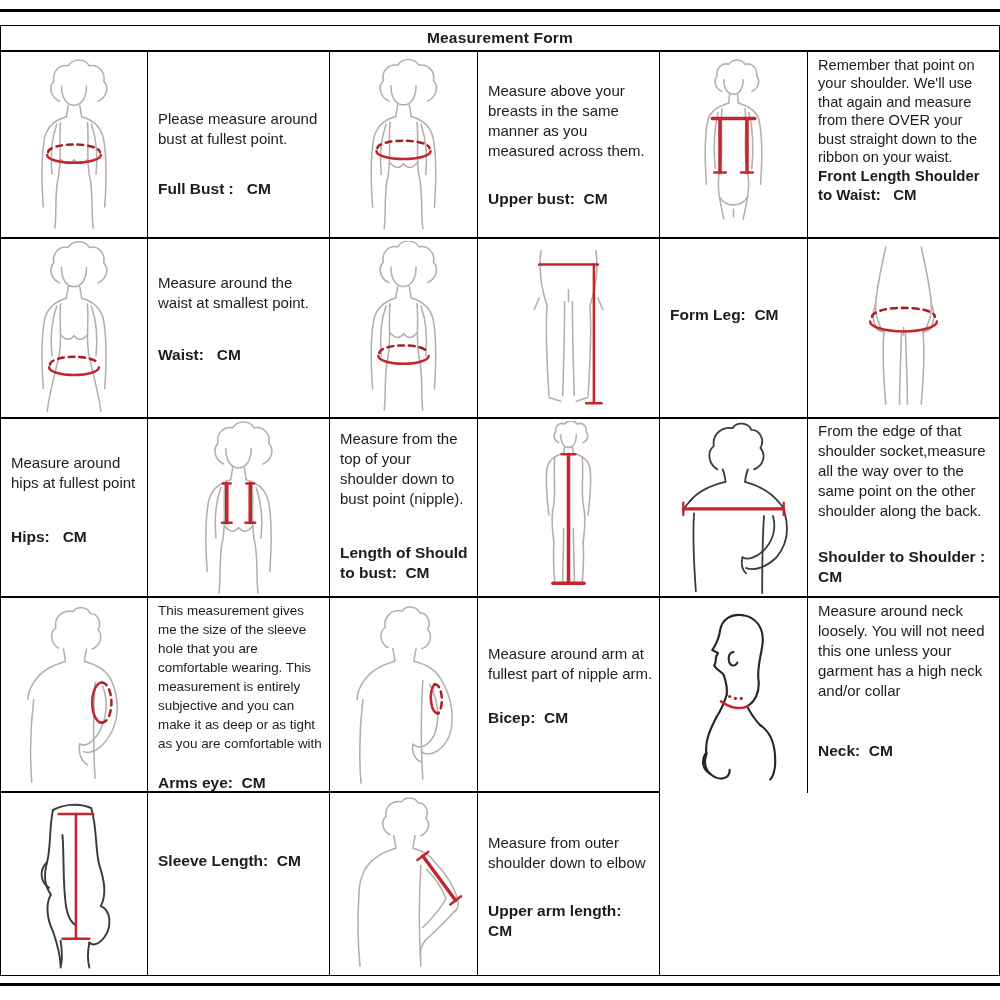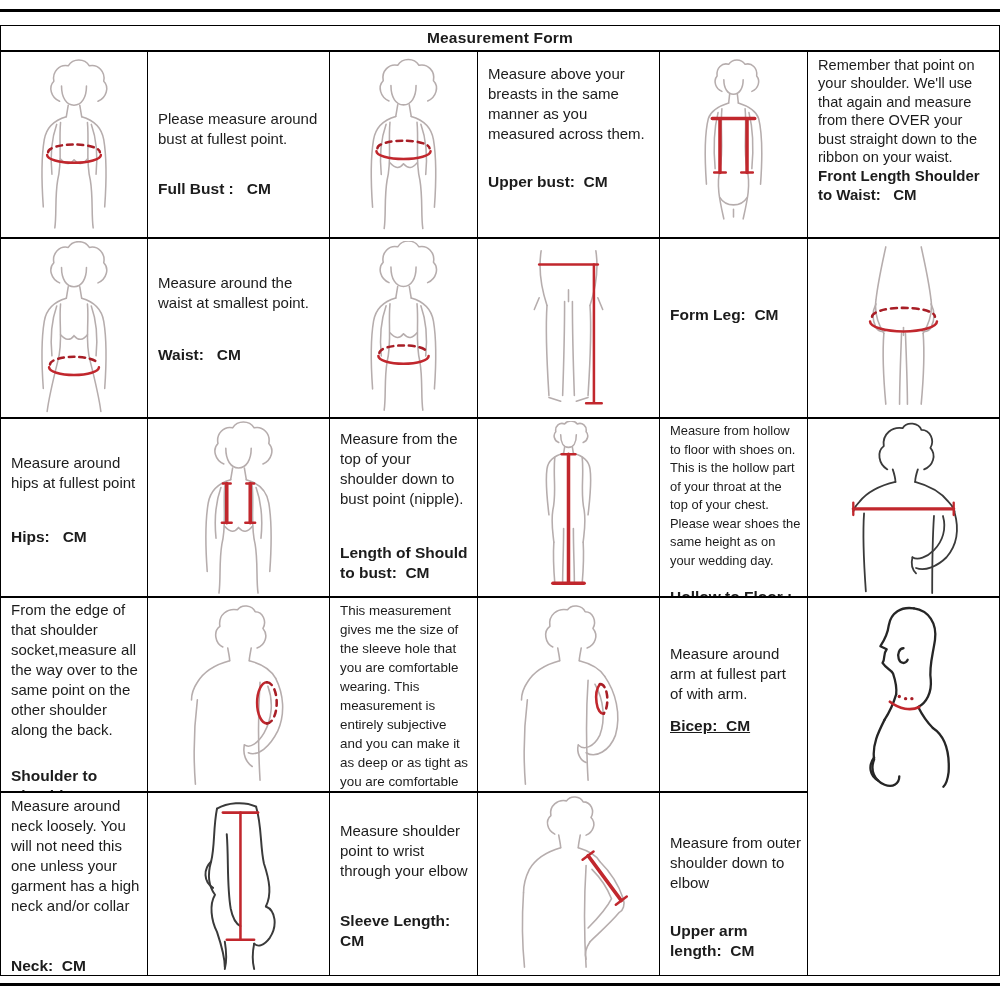--- a/index.html
+++ b/index.html
@@ -14,32 +14,32 @@
   .cell{border-right:1px solid #000;border-bottom:2px solid #000;box-sizing:border-box;overflow:hidden;background:#fff;}
   .cell:nth-child(6n){border-right:none;}
   .grid .cell:nth-last-child(-n+6){border-bottom:none;}
   .fig{padding:2px;}
   .fig svg{display:block;width:100%;height:100%;}
   .txt{padding:6px 6px 0 10px;font-size:15px;line-height:1.33;}
   .desc{margin:0;}
   .lbl{margin:0;font-weight:bold;font-size:15.5px;white-space:pre-wrap;}
   
   .c-r1c2{padding-top:57px;}  .c-r1c2 .lbl{margin-top:30px;}
-  .c-r1c4{padding-top:12px;}  .c-r1c4 .lbl{margin-top:28px;}
+  .c-r1c4{padding-top:29px;}  .c-r1c4 .lbl{margin-top:28px;}
   .c-r1c6{padding-top:4px;font-size:14.6px;line-height:1.26;} .c-r1c6 .lbl{margin-top:1px;font-size:15px;}
   .c-r2c2{padding-top:34px;}  .c-r2c2 .lbl{margin-top:32px;}
   .c-r2c4{padding-top:10px;}  .c-r2c4 .lbl{margin-top:32px;}
   .c-r2c6{padding-top:34px;}  .c-r2c6 .lbl{margin-top:32px;}
   .c-r3c2{padding-top:34px;}  .c-r3c2 .lbl{margin-top:34px;}
   .c-r3c4{padding-top:10px;}  .c-r3c4 .lbl{margin-top:34px;}
   .c-r3c6{padding-top:3px;}   .c-r3c6 .desc{font-size:12.9px;line-height:1.44;}
   .c-r3c6 .lbl{margin-top:16px;font-size:15.5px;}
   .c-r4c2{padding-top:2px;}   .c-r4c2 .lbl{margin-top:26px;}
   .c-r4c4{padding-top:3px;}   .c-r4c4 .desc{font-size:13.4px;line-height:1.42;} .c-r4c4 .lbl{margin-top:20px;}
-  .c-r4c6{padding-top:46px;}  .c-r4c6 .lbl{margin-top:12px;text-decoration:underline;}
+  .c-r4c6{padding-top:46px;}  .c-r4c6 .lbl{margin-top:24px;}
   .c-r5c2{padding-top:3px;}   .c-r5c2 .lbl{margin-top:40px;}
   .c-r5c4{padding-top:28px;}  .c-r5c4 .lbl{margin-top:30px;}
   .c-r5c6{padding-top:40px;}  .c-r5c6 .lbl{margin-top:28px;}
   
   .sk{fill:none;stroke:#b6adad;stroke-width:1.6;stroke-linecap:round;stroke-linejoin:round;}
   .skd{fill:none;stroke:#3a3a3a;stroke-width:2;stroke-linecap:round;stroke-linejoin:round;}
   .skk{fill:none;stroke:#262626;stroke-width:2.2;stroke-linecap:round;stroke-linejoin:round;}
   .rd{fill:none;stroke:#c1272d;stroke-width:2.6;stroke-linecap:round;}
   .rdw{stroke-width:3.6;}
   .dash{stroke-dasharray:6 5;stroke:#a81e26;}
@@ -207,24 +207,20 @@
         <path class="sk" d="M79,33 C90,36 95,41 96,49 C98,63 96,79 94,96"></path>
         <path class="sk" d="M60,37 C58,57 62,73 58,91 C56,104 58,114 59,124"></path>
         <path class="sk" d="M88,37 C90,57 86,73 90,91 C92,104 90,114 89,124"></path>
         <path class="sk" d="M59,124 C58,140 59,154 60,166 M69,110 C69,132 68,150 68,166"></path>
         <path class="sk" d="M89,124 C90,140 89,154 88,166 M79,110 C79,132 80,150 80,166"></path>
         <path class="rd rdw" d="M74,34 L74,164"></path>
         <path class="rd" d="M67,34 L81,34"></path>
         <path class="rd rdw" d="M58,166 L90,166"></path>
       </svg>
     </div>
-    <div class="cell txt c-r3c6">
-      <p class="desc">Measure from hollow to floor with shoes on. This is the hollow part of your throat at the top of your chest. Please wear shoes the same height as on your wedding day.</p>
-      <p class="lbl">Hollow to Floor :  CM</p>
-    </div>
 
     <div class="cell fig">
       <svg viewBox="0 0 148 193">
         <path class="skd" d="M56,54 C46,48 44,34 52,28 C50,14 62,6 73,8 C78,0 91,2 94,10 C104,10 109,22 104,30 C111,38 107,50 97,54"></path>
         <path class="skd" d="M62,54 C64,60 65,64 65,68 M90,54 C88,60 87,64 87,68"></path>
         <path class="skd" d="M65,68 C48,72 33,80 25,90 C21,94 19,97 18,101"></path>
         <path class="skd" d="M87,68 C102,72 116,80 124,90 C128,94 130,97 131,101"></path>
         <path class="skd" d="M30,103 C28,132 30,162 32,190"></path>
         <path class="skd" d="M131,102 C136,120 134,138 122,152 C112,162 98,168 88,164"></path>
         <path class="skd" d="M118,106 C122,120 118,134 108,144 C100,152 90,156 84,152"></path>
@@ -266,21 +262,21 @@
         <path class="sk" d="M32,102 C28,134 28,162 30,188"></path>
         <path class="sk" d="M111,78 C122,94 128,116 122,138 C116,154 102,162 92,156"></path>
         <path class="sk" d="M101,86 C110,102 112,122 106,138 C100,150 90,154 84,148"></path>
         <path class="sk" d="M84,148 C82,156 86,164 92,166"></path>
         <path class="sk" d="M94,82 C92,112 92,150 94,184"></path>
         <path class="rd" d="M106,86 A7,16 0 0 0 110,116"></path>
         <path class="rd dash" d="M106,86 A7,16 0 0 1 110,116"></path>
       </svg>
     </div>
     <div class="cell txt c-r4c6">
-      <p class="desc">Measure around arm at fullest part of with arm.</p>
+      <p class="desc">Measure around arm at fullest part of nipple arm.</p>
       <p class="lbl">Bicep:  CM</p>
     </div>
 
     <div class="cell fig">
       <svg viewBox="0 0 148 182">
         <path class="skk" d="M84,8 C72,6 62,12 60,24 C59,32 56,38 52,44 L58,47 C54,52 57,56 54,60 C58,66 62,66 64,70 C66,76 68,82 67,90"></path>
         <path class="skk" d="M84,8 C98,10 106,22 104,38 C102,52 98,64 100,76 C101,88 96,98 88,102"></path>
         <path class="skk" d="M74,46 a5,7 0 1 0 4,11"></path>
         <path class="skk" d="M67,90 C64,100 60,108 56,114 M88,102 C92,110 96,116 102,122"></path>
         <path class="skk" d="M56,114 C50,126 44,138 46,152 C42,162 46,172 56,176 C64,179 70,175 70,168"></path>
@@ -303,21 +299,20 @@
         <path class="skd" d="M46,68 C38,76 38,88 48,95"></path>
         <path class="skd" d="M92,12 C98,32 96,52 100,70 C106,88 108,102 102,114"></path>
         <path class="skd" d="M102,114 C112,118 114,134 106,146 C100,154 94,156 90,152"></path>
         <path class="skd" d="M90,152 C88,162 88,170 90,178 M60,150 C62,162 62,170 60,178"></path>
         <path class="skd" d="M62,40 C64,66 62,92 66,116 C68,126 72,132 76,134"></path>
         <path class="rd" d="M58,18 L94,18"></path>
         <path class="rd" d="M76,18 L76,148 M62,148 L90,148"></path>
       </svg>
     </div>
     <div class="cell txt c-r5c4">
-      <p class="desc">Measure shoulder point to wrist through your elbow</p>
       <p class="lbl">Sleeve Length:  CM</p>
     </div>
     <div class="cell fig">
       <svg viewBox="0 0 148 182">
         <path class="sk" d="M60,40 C52,36 50,26 56,21 C54,11 63,4 72,6 C76,0 86,1 89,7 C97,7 101,16 97,23 C103,29 99,38 92,41"></path>
         <path class="sk" d="M64,41 C65,47 66,51 66,54 M86,41 C85,47 84,51 84,54"></path>
         <path class="sk" d="M66,54 C52,58 40,66 34,76 C30,84 28,92 28,100"></path>
         <path class="sk" d="M84,54 C94,57 102,61 106,68"></path>
         <path class="sk" d="M28,100 C26,130 27,156 29,176"></path>
         <path class="sk" d="M92,72 C90,104 90,144 92,176"></path>

